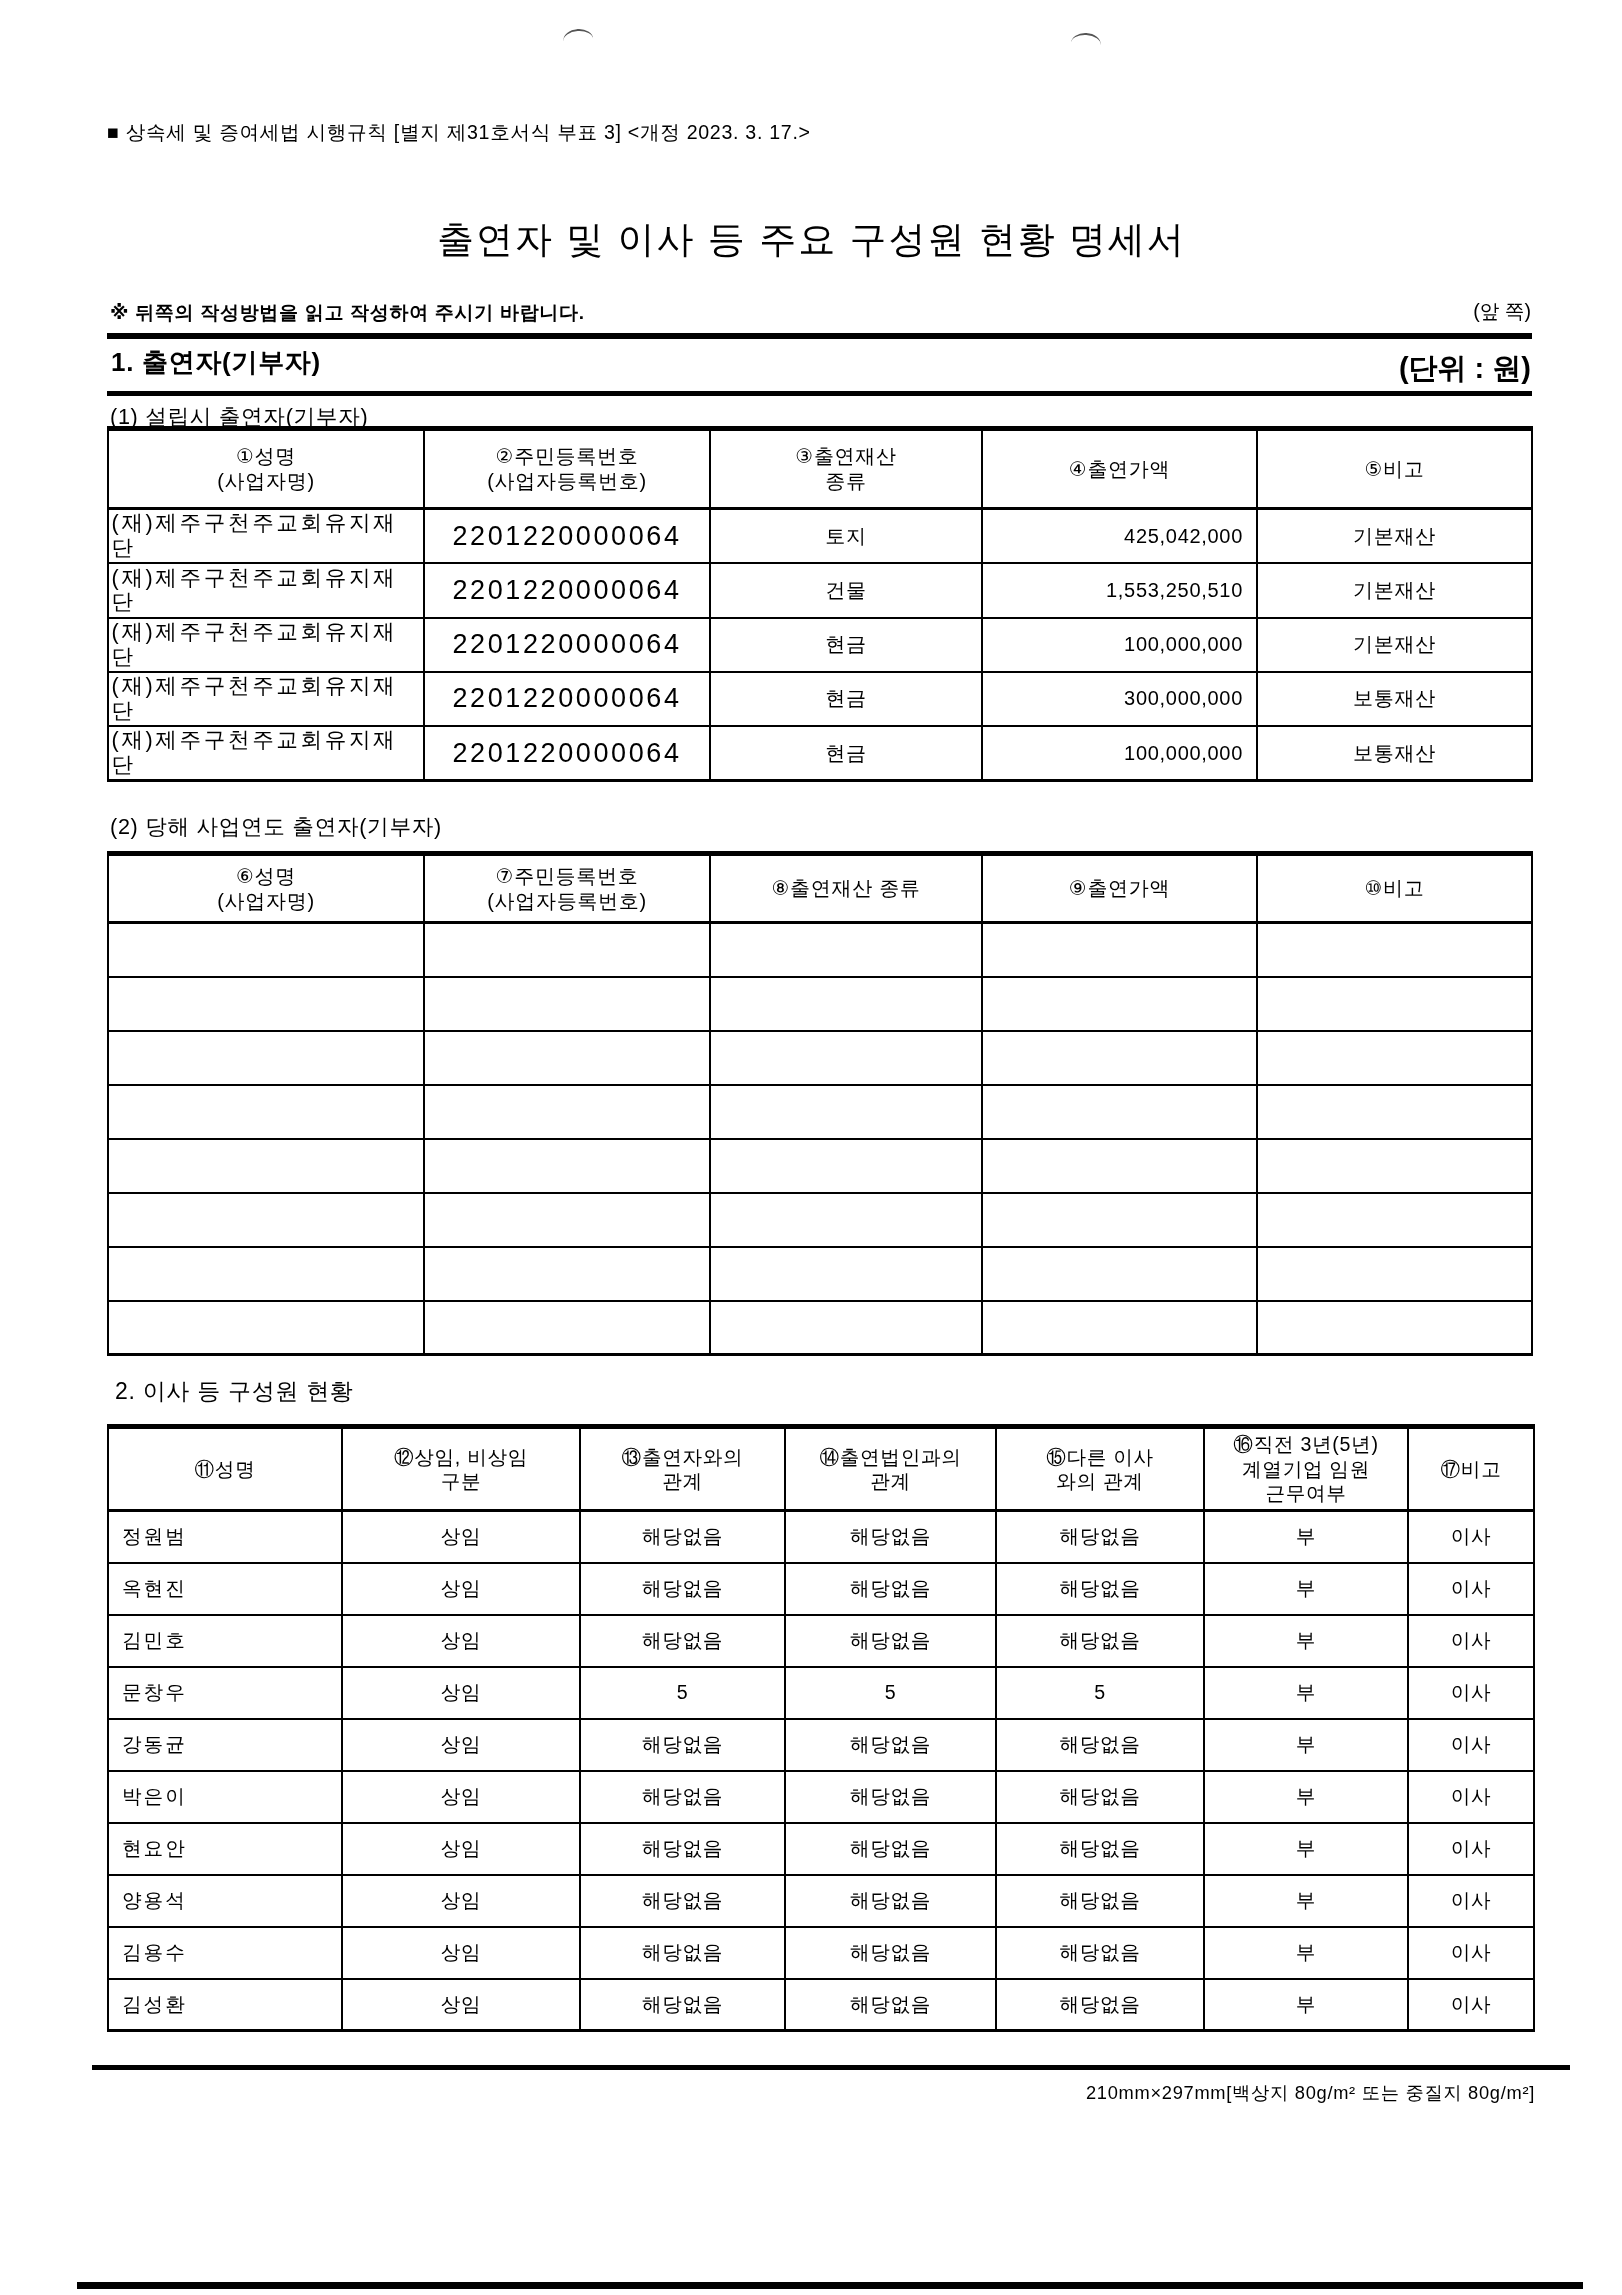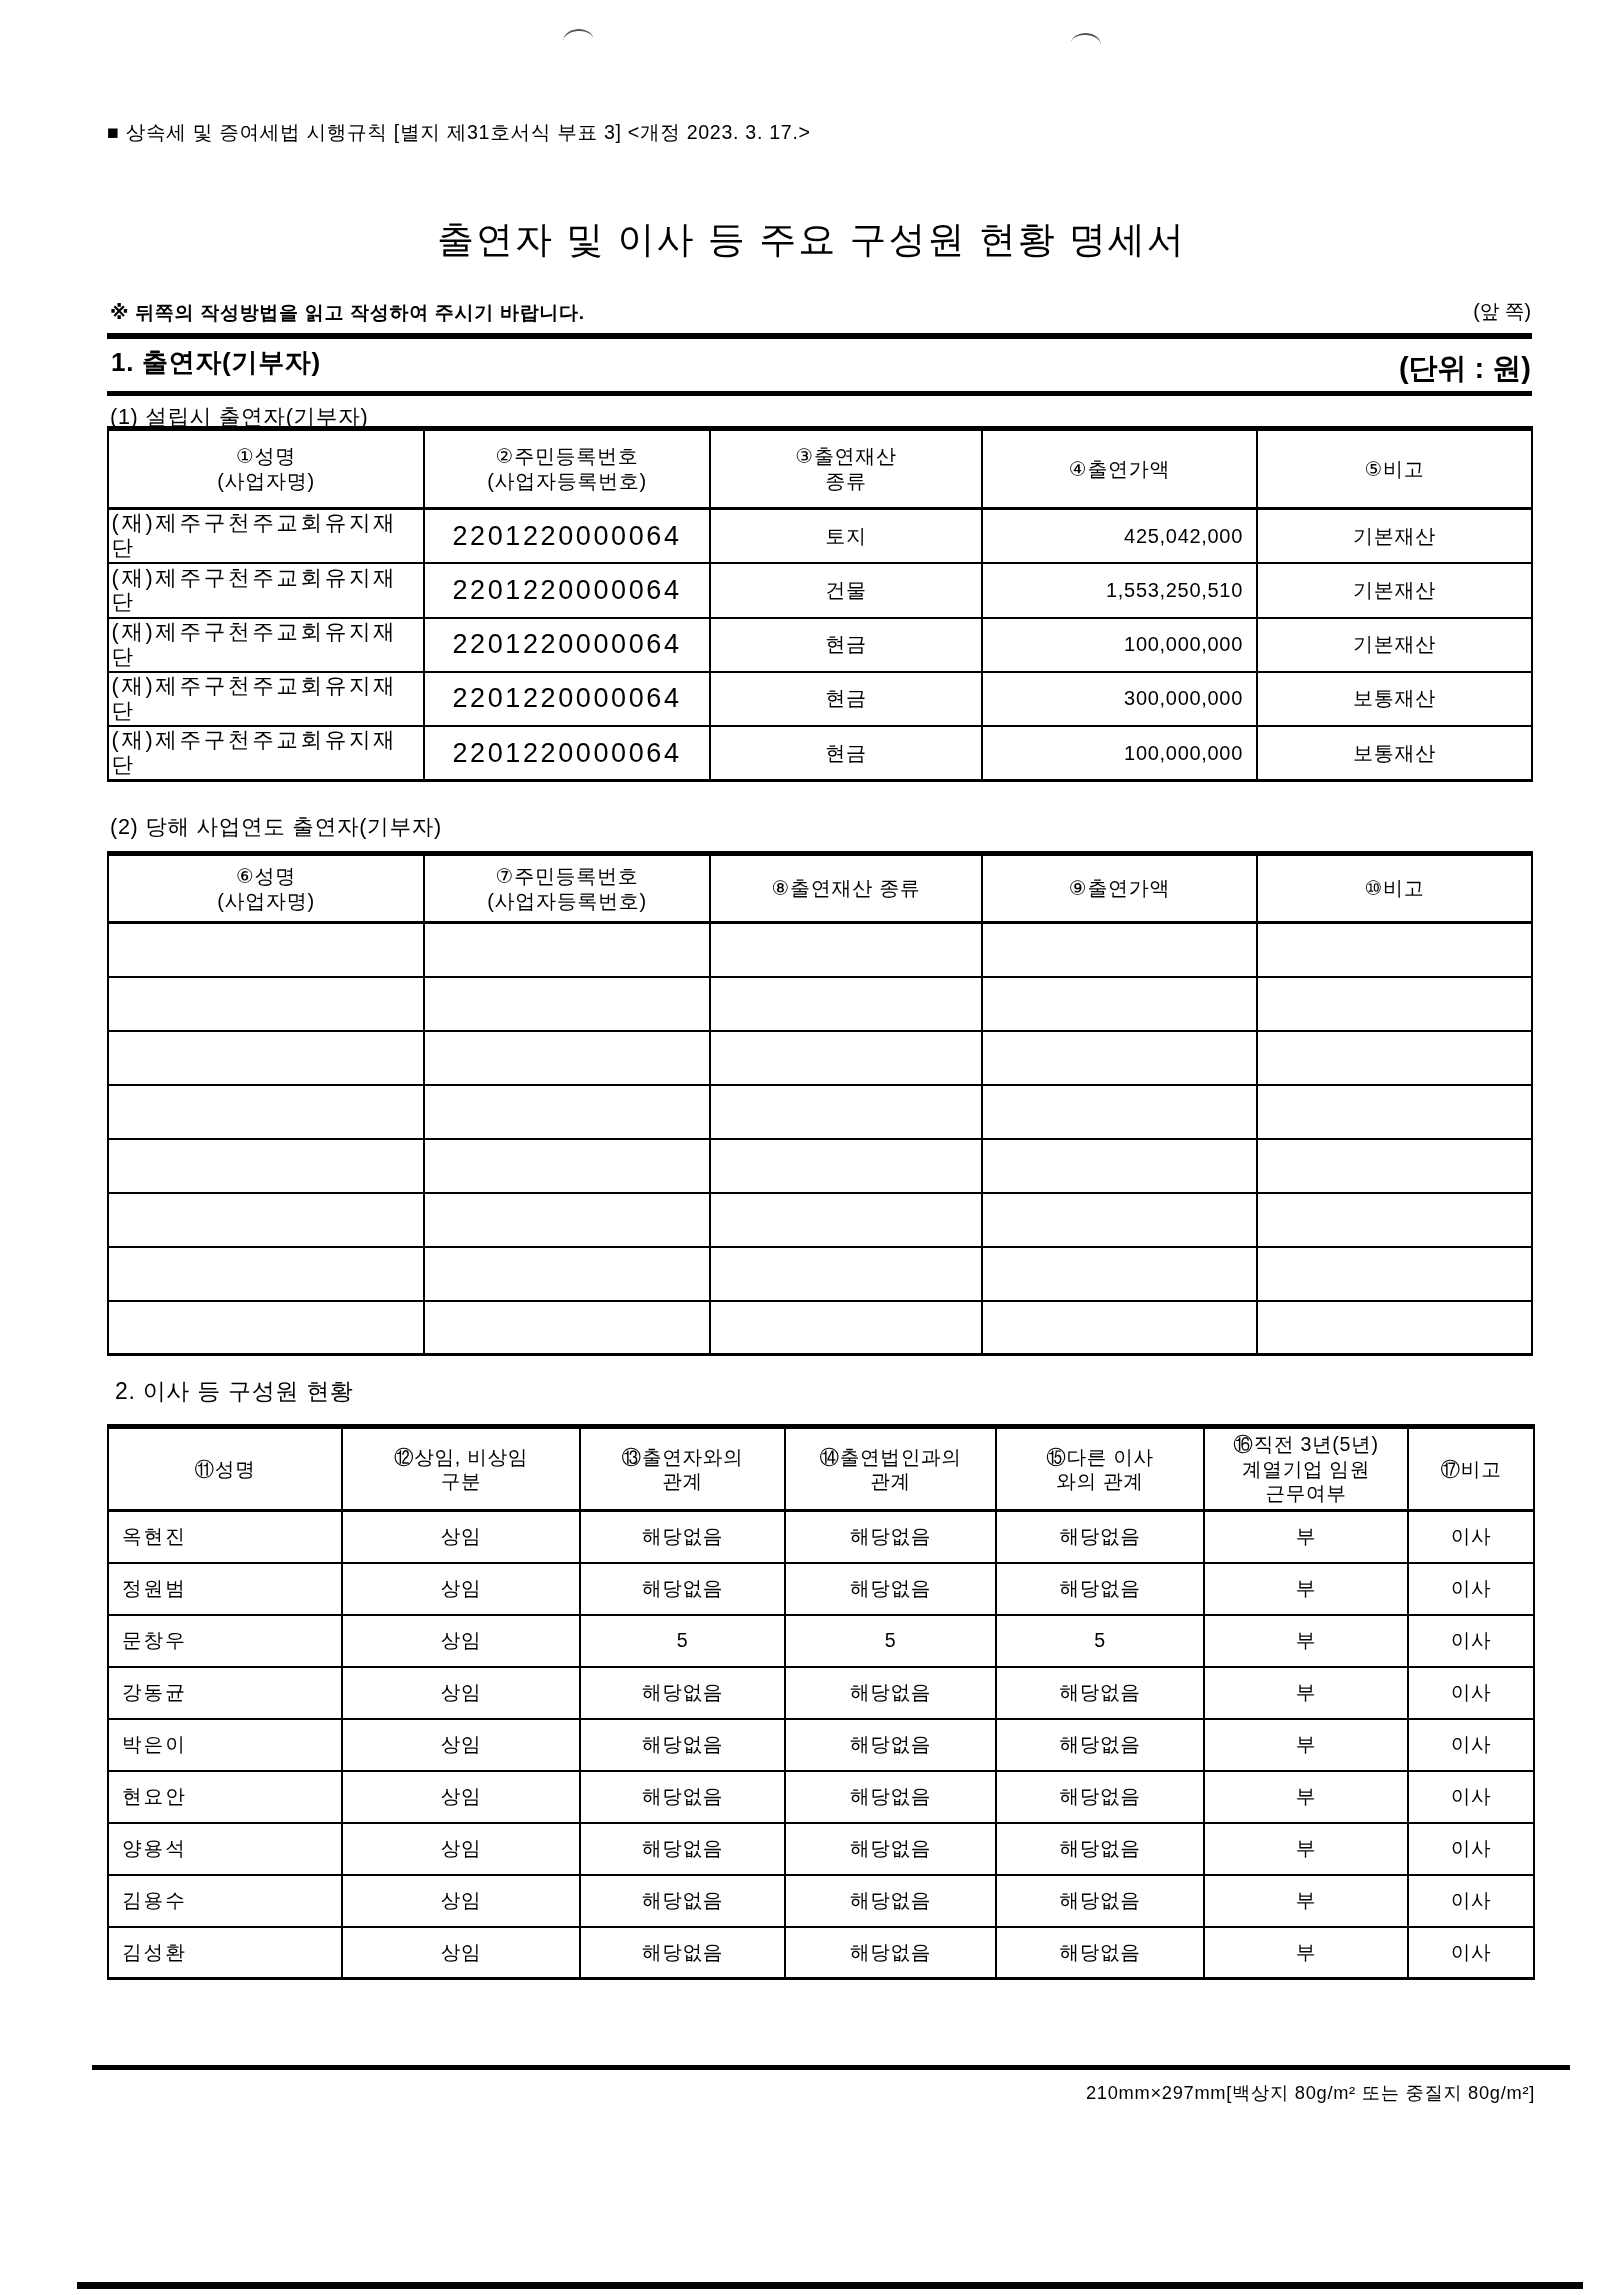--- a/index.html
+++ b/index.html
@@ -272,30 +272,39 @@
           <th>⑮다른 이사
 와의 관계</th>
           <th>⑯직전 3년(5년)
 계열기업 임원
 근무여부</th>
           <th>⑰비고</th>
         </tr>
       </thead>
     <tbody>
         <tr>
+          <td>정원범</td>
+          <td>상임</td>
+          <td>해당없음</td>
+          <td>해당없음</td>
+          <td>해당없음</td>
+          <td>부</td>
+          <td>이사</td>
+        </tr>
+        <tr>
           <td>옥현진</td>
           <td>상임</td>
           <td>해당없음</td>
           <td>해당없음</td>
           <td>해당없음</td>
           <td>부</td>
           <td>이사</td>
         </tr>
         <tr>
-          <td>정원범</td>
+          <td>김민호</td>
           <td>상임</td>
           <td>해당없음</td>
           <td>해당없음</td>
           <td>해당없음</td>
           <td>부</td>
           <td>이사</td>
         </tr>
         <tr>
           <td>문창우</td>
           <td>상임</td>

